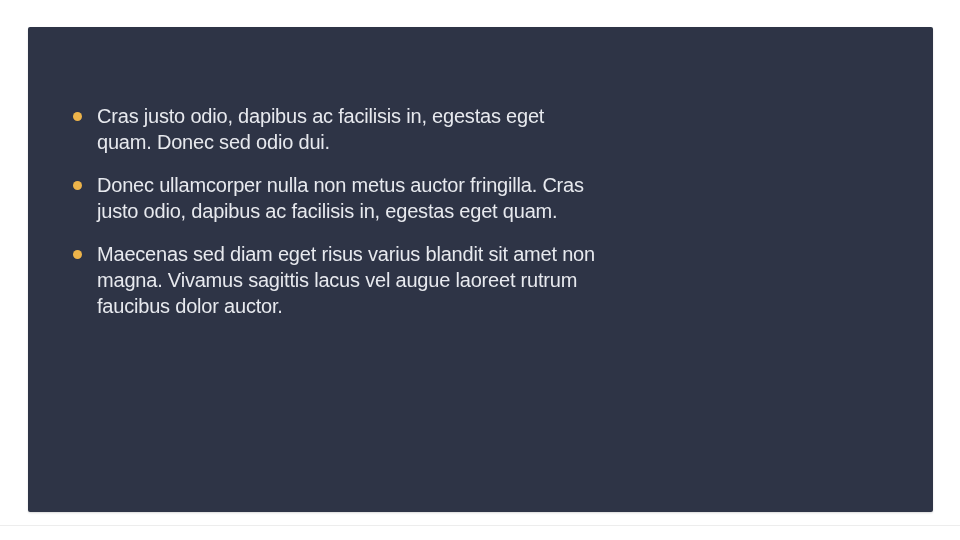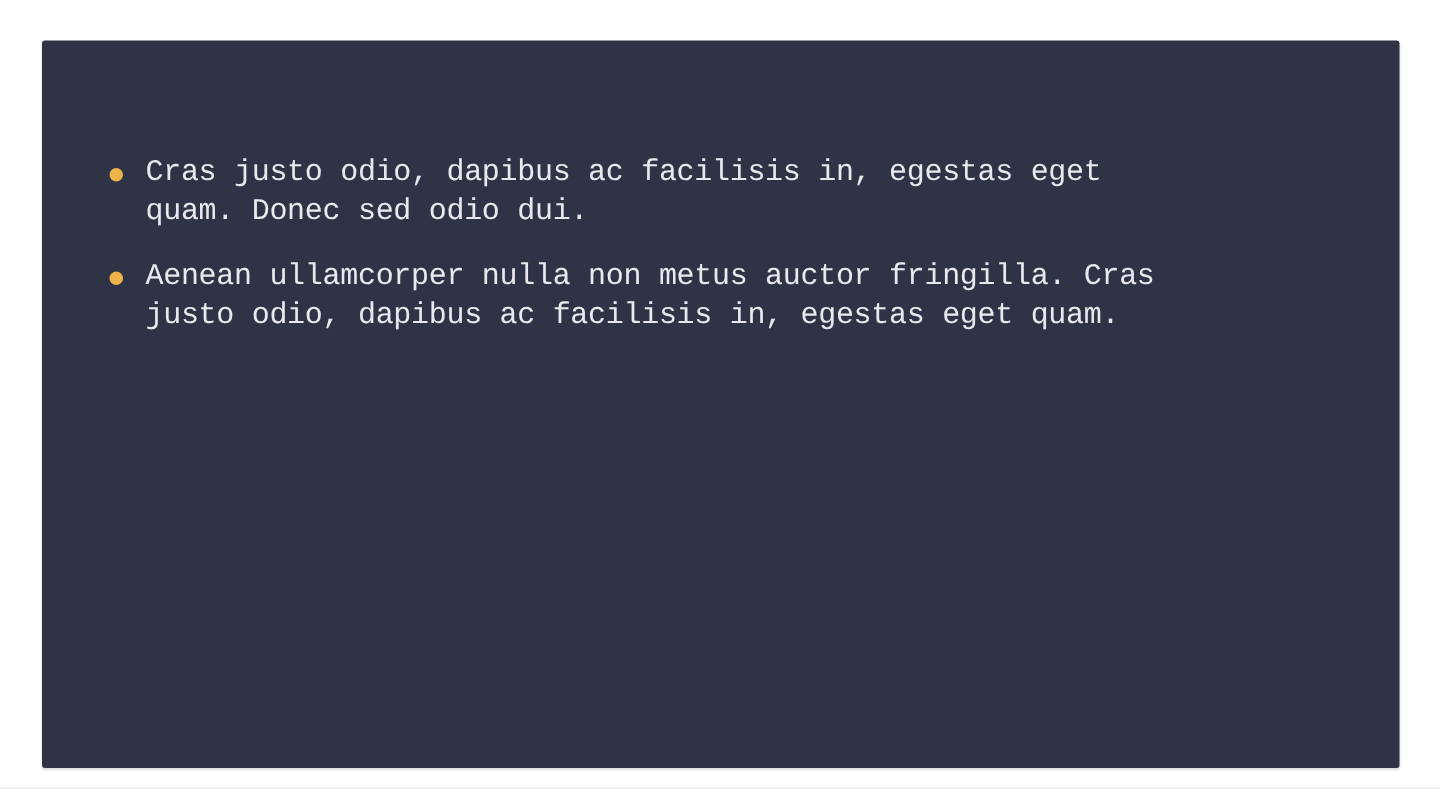--- a/index.html
+++ b/index.html
@@ -23,21 +23,20 @@
     width: 905px;
     height: 485px;
     background: var(--card-bg, #2e3446);
     border-radius: 2px;
     box-shadow: 0 1px 2px rgba(0,0,0,0.15);
   }
   .bullet-list {
     list-style: none;
     margin: 0;
     padding: 76px 40px 0 45px;
-    font-family: Liberation Mono, monospace;
   }
   .bullet-item {
     position: relative;
     padding-left: 24px;
     margin-bottom: 17px;
   }
   .bullet-dot {
     position: absolute;
     left: 0;
     top: 8.5px;
@@ -68,19 +67,25 @@
 <div class="canvas">
   <div class="slide-card">
     <ul class="bullet-list">
       <li class="bullet-item">
         <span class="bullet-dot"></span>
         <div class="bullet-text">Cras justo odio, dapibus ac facilisis in, egestas eget
 quam. Donec sed odio dui.</div>
       </li>
       <li class="bullet-item">
         <span class="bullet-dot"></span>
-        <div class="bullet-text">Aenean ullamcorper nulla non metus auctor fringilla. Cras
+        <div class="bullet-text">Donec ullamcorper nulla non metus auctor fringilla. Cras
 justo odio, dapibus ac facilisis in, egestas eget quam.</div>
+      </li>
+      <li class="bullet-item">
+        <span class="bullet-dot"></span>
+        <div class="bullet-text">Maecenas sed diam eget risus varius blandit sit amet non
+magna. Vivamus sagittis lacus vel augue laoreet rutrum
+faucibus dolor auctor.</div>
       </li>
     </ul>
   </div>
   <div class="bottom-divider"></div>
 </div>
 
 </body></html>

